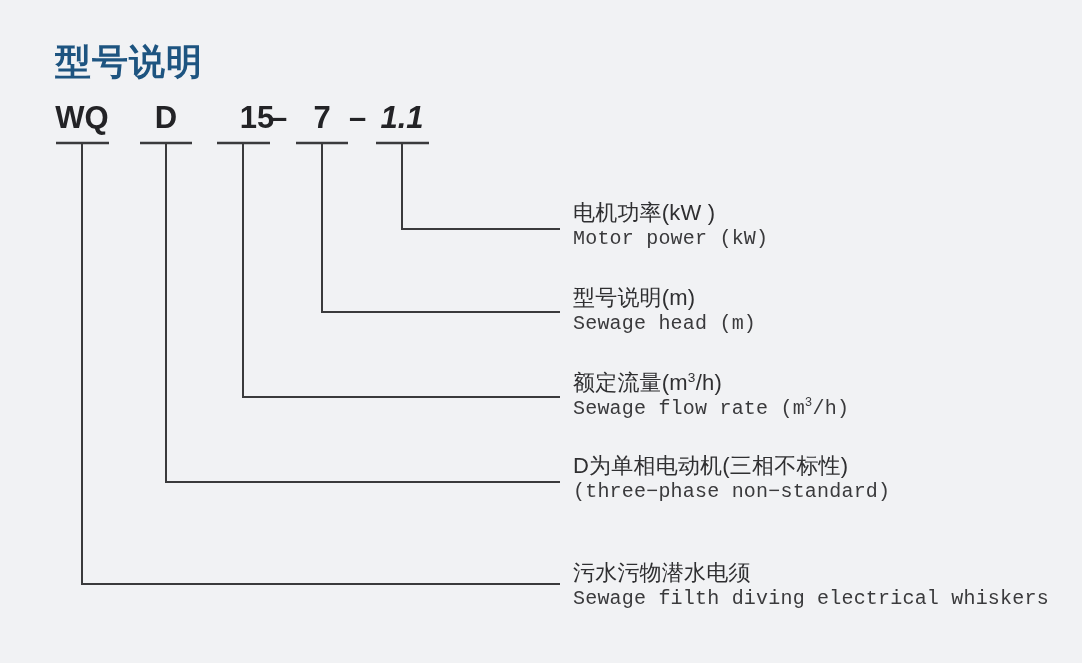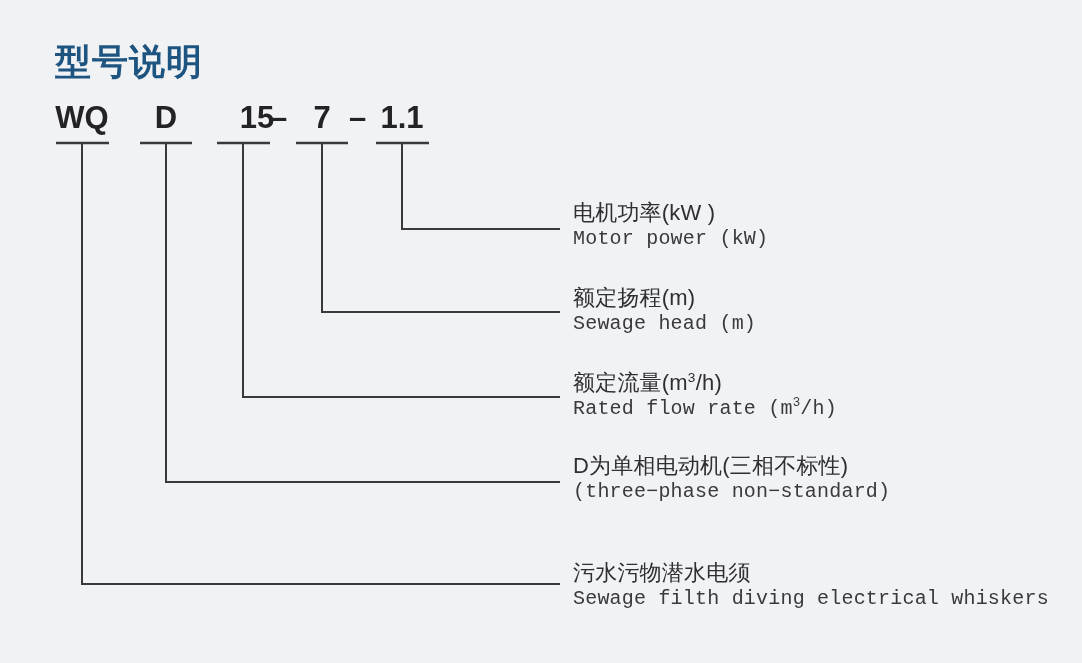--- a/index.html
+++ b/index.html
@@ -108,21 +108,21 @@
 
   <div class="title">型号说明</div>
 
   <div class="model-row">
     <div class="code-seg" style="left:42px; width:80px;">WQ</div>
     <div class="code-seg" style="left:126px; width:80px;">D</div>
     <div class="code-seg" style="left:217px; width:80px;">15</div>
     <div class="dash" style="left:270px;">–</div>
     <div class="code-seg" style="left:282px; width:80px;">7</div>
     <div class="dash" style="left:349px;">–</div>
-    <div class="code-seg" style="left:362px; width:80px;">1.1</div>
+    <div class="code-seg" style="left:362px; width:80px;font-style:italic;">1.1</div>
   </div>
 
   <svg class="leaders" viewBox="0 0 1082 663">
 
     <line class="underline" x1="56" y1="143" x2="109" y2="143"></line>
     <line class="underline" x1="140" y1="143" x2="192" y2="143"></line>
     <line class="underline" x1="217" y1="143" x2="270" y2="143"></line>
     <line class="underline" x1="296" y1="143" x2="348" y2="143"></line>
     <line class="underline" x1="376" y1="143" x2="429" y2="143"></line>
 
@@ -136,27 +136,27 @@
 
     <path d="M82,143 L82,584 L560,584"></path>
   </svg>
 
   <div class="callout" style="top:199px;">
     <div class="cn">电机功率(kW )</div>
     <div class="en">Motor power (kW)</div>
   </div>
 
   <div class="callout" style="top:284px;">
-    <div class="cn">额定扬程(m)</div>
+    <div class="cn">型号说明(m)</div>
     <div class="en">Sewage head (m)</div>
   </div>
 
   <div class="callout" style="top:369px;">
     <div class="cn"><span>额定流量(m</span><sup>3</sup><span>/h)</span></div>
-    <div class="en"><span>Rated flow rate (m</span><sup>3</sup><span>/h)</span></div>
+    <div class="en"><span>Sewage flow rate (m</span><sup>3</sup><span>/h)</span></div>
   </div>
 
   <div class="callout" style="top:452px;">
     <div class="cn">D为单相电动机(三相不标性)</div>
     <div class="en">(three−phase non−standard)</div>
   </div>
 
   <div class="callout" style="top:559px;">
     <div class="cn">污水污物潜水电须</div>
     <div class="en">Sewage filth diving electrical whiskers</div>

